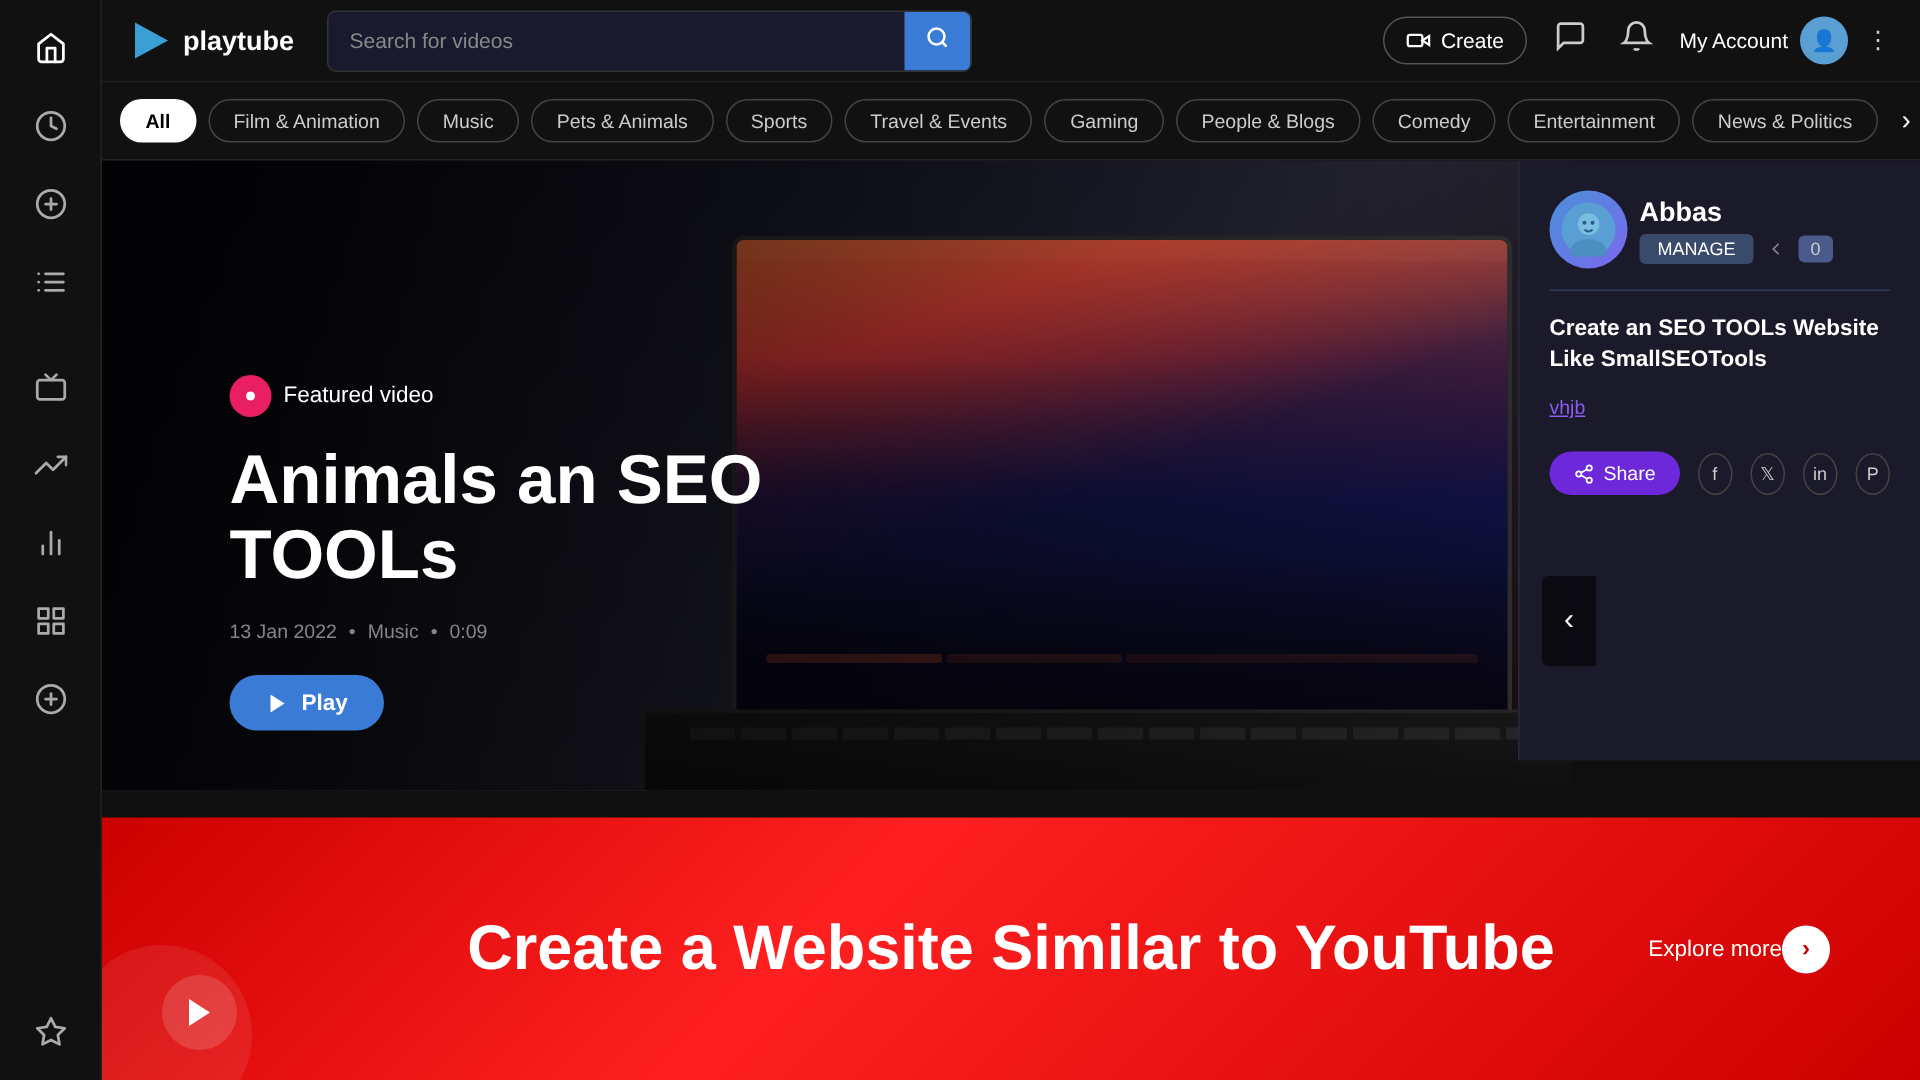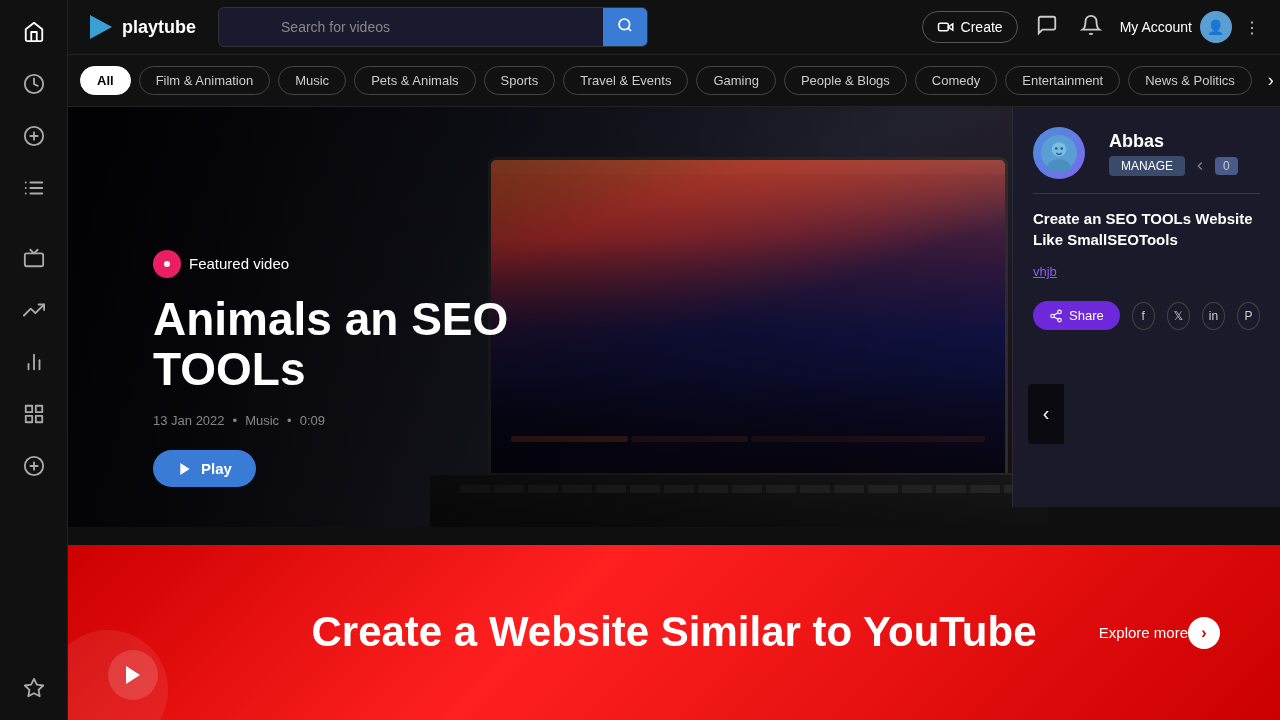--- a/index.html
+++ b/index.html
@@ -69,21 +69,20 @@
     }
     .search-bar {
       flex: 1;
       max-width: 430px;
       display: flex;
       align-items: center;
       background: #1a1a2e;
       border-radius: 6px;
       overflow: hidden;
       border: 1px solid #333;
-      padding-left: 48px;
     }
     .search-input {
       flex: 1;
       background: transparent;
       border: none;
       outline: none;
       color: #fff;
       padding: 8px 14px;
       font-size: 14px;
     }
@@ -346,21 +345,21 @@
       background: #1a1a2a;
       border-left: 1px solid #2a2a3a;
       padding: 20px;
       display: flex;
       flex-direction: column;
       gap: 14px;
     }
     .panel-user {
       display: flex;
       align-items: center;
-      gap: 24px;
+      gap: 8px;
     }
     .panel-avatar {
       width: 52px;
       height: 52px;
       border-radius: 50%;
       background: linear-gradient(135deg, #4a90d9, #7b68ee);
       display: flex;
       align-items: center;
       justify-content: center;
       font-size: 24px;

